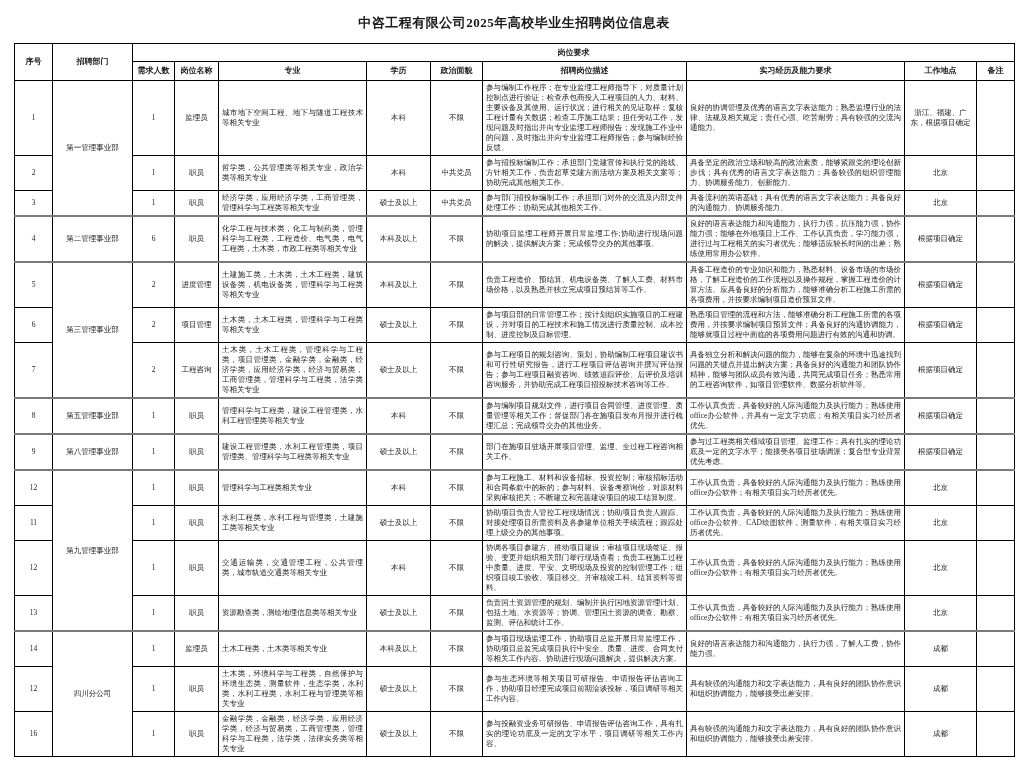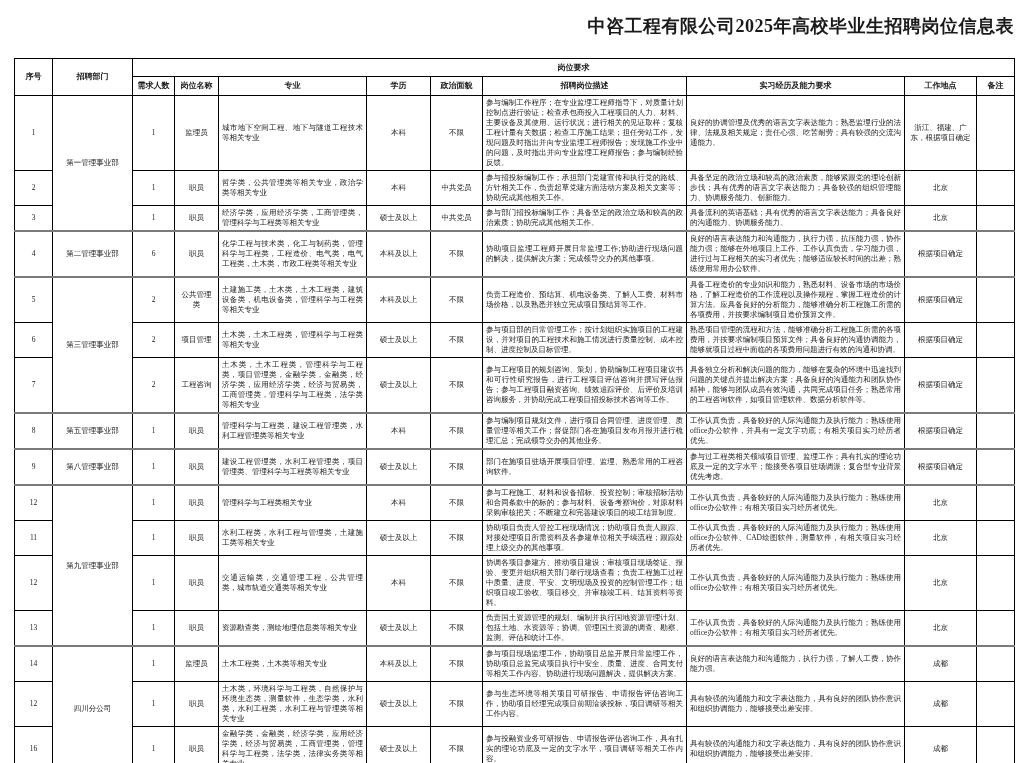--- a/index.html
+++ b/index.html
@@ -3,22 +3,22 @@
 <meta charset="utf-8">
 <style>
   html,body{margin:0;padding:0;background:#ffffff;}
   body{
     width:1028px;height:763px;overflow:hidden;
     font-family:"Liberation Serif","DejaVu Serif",serif;
     color:#1a1a1a;
   }
   .page{padding:12px 14px 0 14px;}
   .doc-title{
-    text-align:right;font-weight:bold;font-size:18px;
-    margin:2px 0 20px 0;letter-spacing:.5px;
+    text-align:center;font-weight:bold;font-size:13px;
+    margin:2px 0 11px 0;letter-spacing:.5px;
   }
   table.jobs{
     border-collapse:collapse;table-layout:fixed;
     width:1000px;margin:0 auto;
   }
   table.jobs th,table.jobs td{
     border:1px solid #000;
     font-size:7.5px;line-height:10px;
     padding:2px 3px;vertical-align:middle;
     word-break:break-all;overflow:hidden;
@@ -96,21 +96,21 @@
           <td class="c">北京</td>
           <td class="c"></td>
         </tr>
         <tr>
           <td class="c">3</td>
           <td class="c">1</td>
           <td class="c">职员</td>
           <td class="l">经济学类，应用经济学类，工商管理类，管理科学与工程类等相关专业</td>
           <td class="c">硕士及以上</td>
           <td class="c">中共党员</td>
-          <td class="l">参与部门招投标编制工作；具备坚定的政治立场和较高的政治素质；协助完成其他相关工作。</td>
+          <td class="l">参与部门招投标编制工作；承担部门对外的交流及内部文件处理工作；协助完成其他相关工作。</td>
           <td class="l">具备流利的英语基础；具有优秀的语言文字表达能力；具备良好的沟通能力、协调服务能力。</td>
           <td class="c">北京</td>
           <td class="c"></td>
         </tr>
         <tr class="group-start">
           <td class="c">4</td>
           <td class="c" rowspan="1">第二管理事业部</td>
           <td class="c">6</td>
           <td class="c">职员</td>
           <td class="l">化学工程与技术类，化工与制药类，管理科学与工程类，工程造价、电气类，电气工程类，土木类，市政工程类等相关专业</td>
@@ -118,21 +118,21 @@
           <td class="c">不限</td>
           <td class="l">协助项目监理工程师开展日常监理工作;协助进行现场问题的解决，提供解决方案；完成领导交办的其他事项。</td>
           <td class="l">良好的语言表达能力和沟通能力，执行力强，抗压能力强，协作能力强；能够在外地项目上工作、工作认真负责，学习能力强，进行过与工程相关的实习者优先；能够适应较长时间的出差；熟练使用常用办公软件。</td>
           <td class="c">根据项目确定</td>
           <td class="c"></td>
         </tr>
         <tr class="group-start">
           <td class="c">5</td>
           <td class="c" rowspan="3">第三管理事业部</td>
           <td class="c">2</td>
-          <td class="c">公共管理类</td>
+          <td class="c">进度管理</td>
           <td class="l">土建施工类，土木类，土木工程类，建筑设备类，机电设备类，管理科学与工程类等相关专业</td>
           <td class="c">本科及以上</td>
           <td class="c">不限</td>
           <td class="l">负责工程造价、预结算、机电设备类、了解人工费、材料市场价格，以及熟悉并独立完成项目预结算等工作。</td>
           <td class="l">具备工程造价的专业知识和能力，熟悉材料、设备市场的市场价格，了解工程造价的工作流程以及操作规程，掌握工程造价的计算方法。应具备良好的分析能力，能够准确分析工程施工所需的各项费用，并按要求编制项目造价预算文件。</td>
           <td class="c">根据项目确定</td>
           <td class="c"></td>
         </tr>
         <tr>
           <td class="c">6</td>
@@ -172,21 +172,21 @@
           <td class="c"></td>
         </tr>
         <tr class="group-start">
           <td class="c">9</td>
           <td class="c" rowspan="1">第八管理事业部</td>
           <td class="c">1</td>
           <td class="c">职员</td>
           <td class="l">建设工程管理类，水利工程管理类，项目管理类、管理科学与工程类等相关专业</td>
           <td class="c">硕士及以上</td>
           <td class="c">不限</td>
-          <td class="l">部门在施项目驻场开展项目管理、监理、熟悉常用的工程咨询软件。</td>
+          <td class="l">部门在施项目驻场开展项目管理、监理、全过程工程咨询相关工作。</td>
           <td class="l">参与过工程类相关领域项目管理、监理工作；具有扎实的理论功底及一定的文字水平；能接受各项目驻场调派；复合型专业背景优先考虑。</td>
           <td class="c">根据项目确定</td>
           <td class="c"></td>
         </tr>
         <tr class="group-start">
           <td class="c">12</td>
           <td class="c" rowspan="4">第九管理事业部</td>
           <td class="c">1</td>
           <td class="c">职员</td>
           <td class="l">管理科学与工程类相关专业</td>

